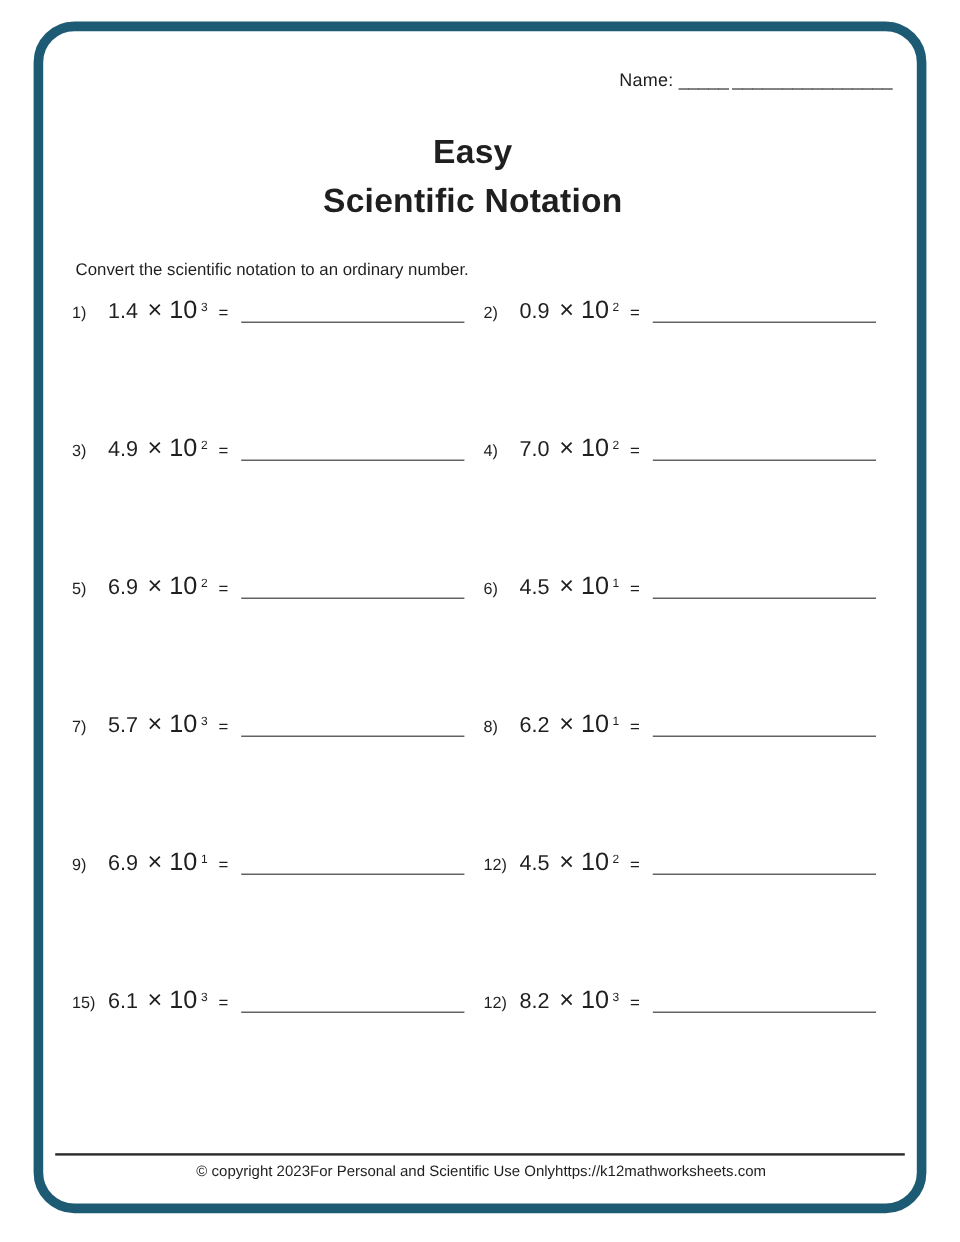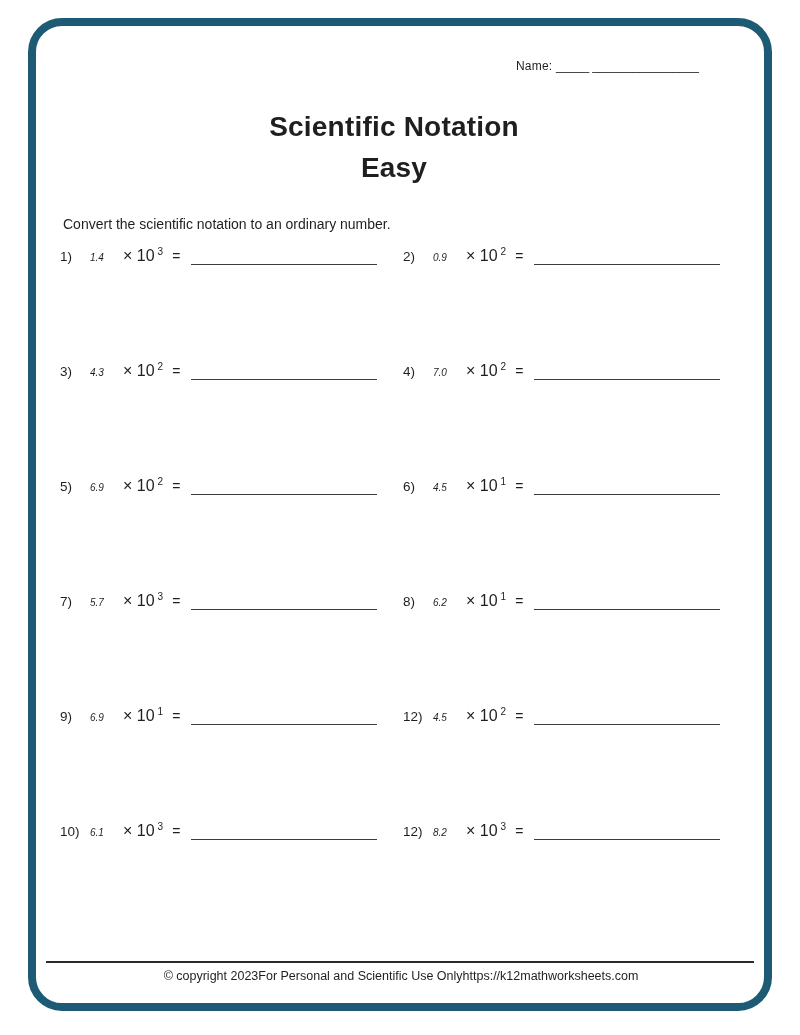--- a/index.html
+++ b/index.html
@@ -25,21 +25,21 @@
     left: 28px; top: 18px;
     width: 744px; height: 993px;
     border: 8px solid var(--border);
     border-radius: 34px;
     pointer-events: none;
   }
   
   .name-row {
     position: absolute;
     left: 516px; top: 59px;
-    font-size: 12px;
+    font-size: 15px;
     white-space: nowrap;
     letter-spacing: 0.2px;
   }
   .name-row .blank-seg { letter-spacing: 0; }
   .name-row .seg-gap { display: inline-block; width: 3px; }
   
   .title-block {
     position: absolute;
     left: 0; right: 12px; top: 106px;
     text-align: center;
@@ -68,26 +68,25 @@
     display: flex;
     align-items: baseline;
     white-space: nowrap;
   }
   .pnum {
     font-size: 13.5px;
     width: 30px;
     flex-shrink: 0;
   }
   .mantissa {
-    font-size: 10px;
+    font-size: 18px;
     width: 33px;
     flex-shrink: 0;
-    font-style: italic;
-  }
-  .pbase { font-size: 16px; text-align: right; }
+  }
+  .pbase { font-size: 21px; text-align: right; }
   .pexp {
     font-size: 10px;
     position: relative;
     top: -6px;
     margin-left: 3px;
   }
   .peq {
     font-size: 14px;
     margin-left: 9px;
   }
@@ -123,22 +122,22 @@
 <div class="page">
 
   <div class="frame"></div>
 
   <div class="name-row">
     <span>Name:</span>
     <span class="blank-seg"><span>_____</span><span class="seg-gap"></span><span>________________</span></span>
   </div>
 
   <div class="title-block">
+    <div>Easy</div>
     <div>Scientific Notation</div>
-    <div>Easy</div>
   </div>
 
   <div class="instruction">Convert the scientific notation to an ordinary number.</div>
 
   <div class="problems">
   <div class="problem">
     <span class="pnum">1)</span>
     <span class="mantissa">1.4</span>
     <span class="pbase">× 10</span>
     <span class="pexp">3</span>
@@ -150,21 +149,21 @@
     <span class="pnum">2)</span>
     <span class="mantissa">0.9</span>
     <span class="pbase">× 10</span>
     <span class="pexp">2</span>
     <span class="peq">=</span>
     <span class="answer-line"></span>
   </div>
 
   <div class="problem">
     <span class="pnum">3)</span>
-    <span class="mantissa">4.3</span>
+    <span class="mantissa">4.9</span>
     <span class="pbase">× 10</span>
     <span class="pexp">2</span>
     <span class="peq">=</span>
     <span class="answer-line"></span>
   </div>
 
   <div class="problem">
     <span class="pnum">4)</span>
     <span class="mantissa">7.0</span>
     <span class="pbase">× 10</span>
@@ -221,21 +220,21 @@
   <div class="problem">
     <span class="pnum">12)</span>
     <span class="mantissa">4.5</span>
     <span class="pbase">× 10</span>
     <span class="pexp">2</span>
     <span class="peq">=</span>
     <span class="answer-line"></span>
   </div>
 
   <div class="problem">
-    <span class="pnum">10)</span>
+    <span class="pnum">15)</span>
     <span class="mantissa">6.1</span>
     <span class="pbase">× 10</span>
     <span class="pexp">3</span>
     <span class="peq">=</span>
     <span class="answer-line"></span>
   </div>
 
   <div class="problem">
     <span class="pnum">12)</span>
     <span class="mantissa">8.2</span>

